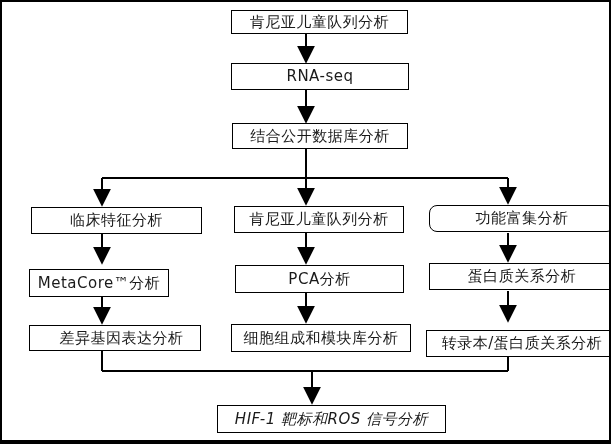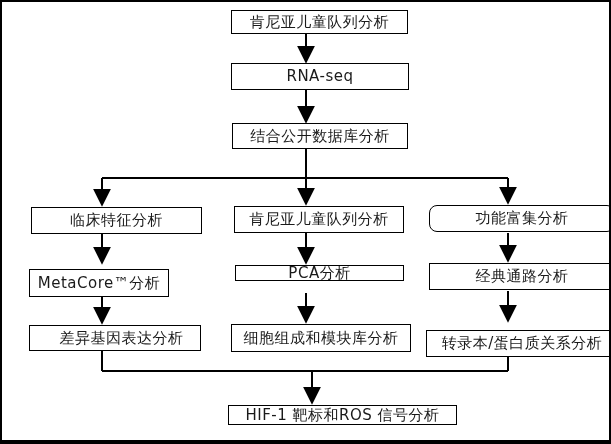--- a/index.html
+++ b/index.html
@@ -102,35 +102,35 @@
   <div class="node" style="left:15px; top:269px; width:140px; height:28px;">
     <span>MetaCore™分析</span>
   </div>
   <div class="node" style="left:15px; top:325px; width:172px; height:26px;padding-left:13px;">
     <span>差异基因表达分析</span>
   </div>
 
   <div class="node" style="left:220px; top:206px; width:170px; height:27px;">
     <span>肯尼亚儿童队列分析</span>
   </div>
-  <div class="node" style="left:221px; top:265px; width:169px; height:16px;">
+  <div class="node" style="left:221px; top:265px; width:169px; height:28px;">
     <span>PCA分析</span>
   </div>
   <div class="node" style="left:217px; top:324px; width:180px; height:28px;">
     <span>细胞组成和模块库分析</span>
   </div>
 
   <div class="node" style="left:415px; top:205px; width:186px; height:27px;border-radius:8px;">
     <span>功能富集分析</span>
   </div>
   <div class="node" style="left:415px; top:263px; width:186px; height:27px;">
-    <span>经典通路分析</span>
+    <span>蛋白质关系分析</span>
   </div>
   <div class="node" style="left:412px; top:330px; width:192px; height:27px;">
     <span>转录本/蛋白质关系分析</span>
   </div>
 
-  <div class="node" style="left:214px; top:405px; width:229px; height:20px;">
+  <div class="node" style="left:203px; top:405px; width:229px; height:28px;font-style:italic;">
     <span>HIF-1 靶标和ROS 信号分析</span>
   </div>
 
   <div class="outer-frame"></div>
 </div>
 
 </body></html>

